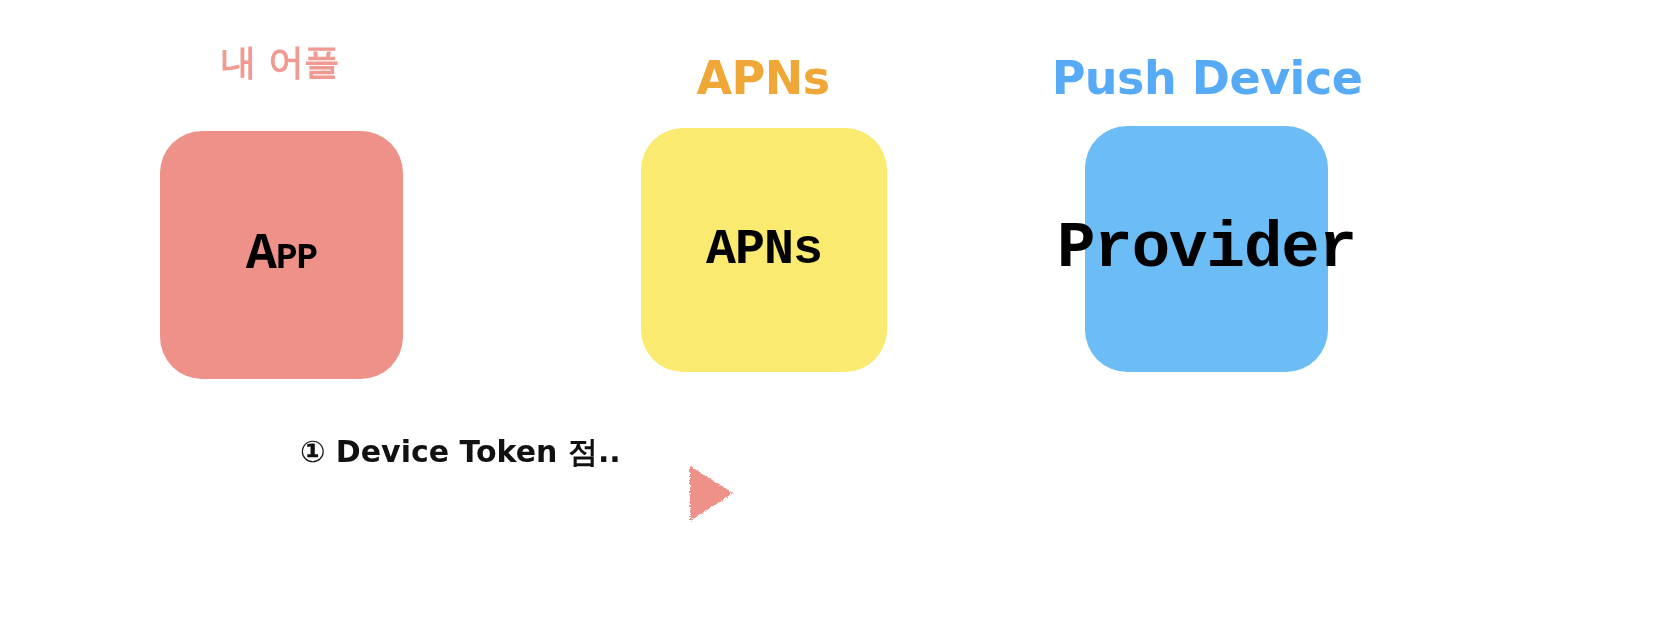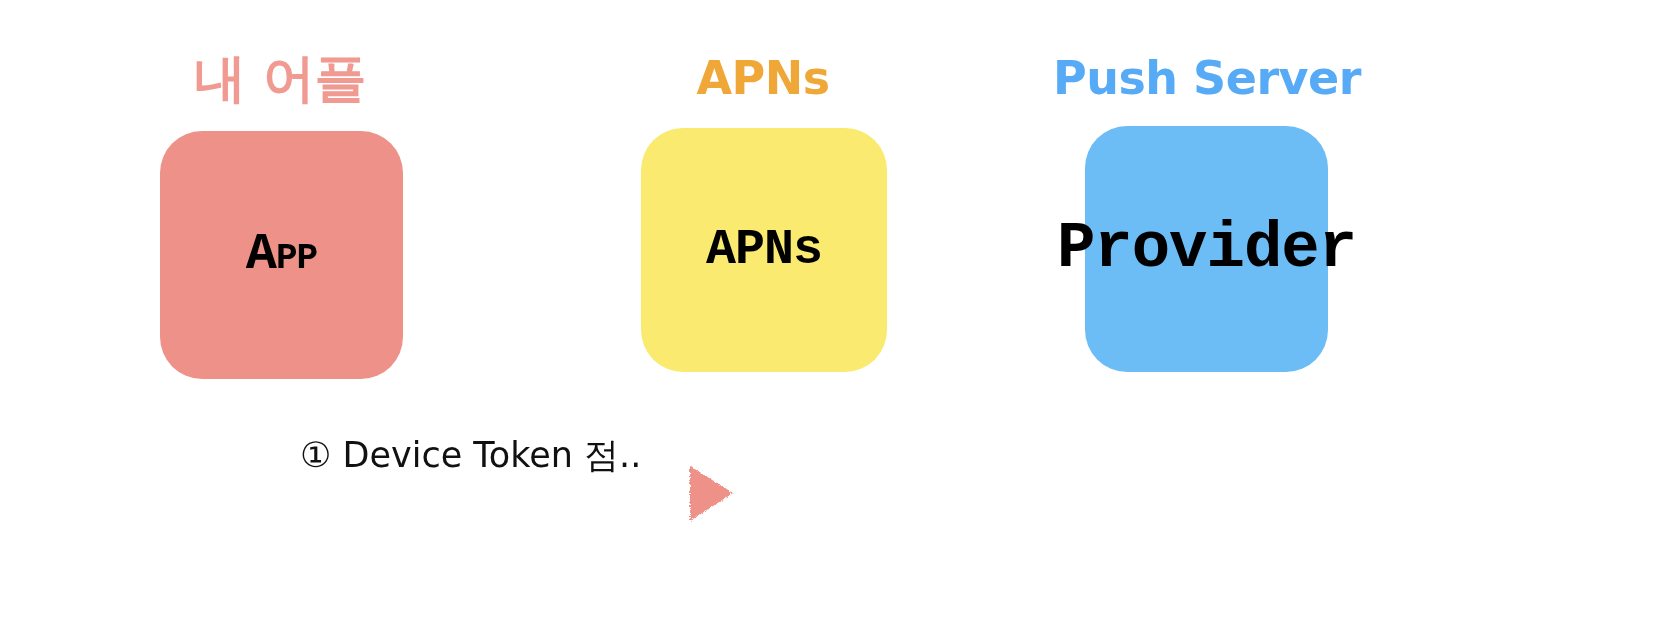--- a/index.html
+++ b/index.html
@@ -28,22 +28,22 @@
     transform: translateX(-50%);
     font-family: "DejaVu Sans", sans-serif;
     font-weight: bold;
     white-space: nowrap;
     letter-spacing: -0.5px;
     line-height: 1;
     user-select: none;
   }
   #title-app {
     left: 280px;
-    top: 52px;
-    font-size: 52px;
+    top: 44px;
+    font-size: 36px;
     color: #F09A92;
   }
   #title-apns {
     left: 763px;
     top: 55px;
     font-size: 46px;
     color: #EFA838;
   }
   #title-push {
     left: 1207px;
@@ -88,22 +88,22 @@
     background: #6CBDF5;
   }
   #box-provider .node-label { font-size: 64px; }
 
   
   #msg1-label {
     position: absolute;
     left: 300px;
     top: 432px;
     font-family: "DejaVu Sans", sans-serif;
-    font-weight: normal;
-    font-size: 35px;
+    font-weight: bold;
+    font-size: 30px;
     color: #111111;
     white-space: nowrap;
     letter-spacing: 0px;
     user-select: none;
   }
 </style>
 </head>
 <body>
 
 <svg id="canvas" viewBox="0 0 1670 640" xmlns="http://www.w3.org/2000/svg">
@@ -134,21 +134,21 @@
   <g>
     <line x1="288" y1="493" x2="700" y2="493" stroke="#EE9289" stroke-width="10" stroke-linecap="butt" filter="url(#roughEdge)"></line>
     <polygon points="690,466 733,493 690,521" fill="#EE9289" filter="url(#roughEdgeSoft)"></polygon>
   </g>
 </svg>
 
 <div class="col-title" id="title-app">내 어플</div>
 
 <div class="col-title" id="title-apns">APNs</div>
 
-<div class="col-title" id="title-push">Push Server</div>
+<div class="col-title" id="title-push">Push Device</div>
 
 <div class="node-box" id="box-app">
   <span class="node-label">App</span>
 </div>
 
 <div class="node-box" id="box-apns">
   <span class="node-label">APNs</span>
 </div>
 
 <div class="node-box" id="box-provider">

